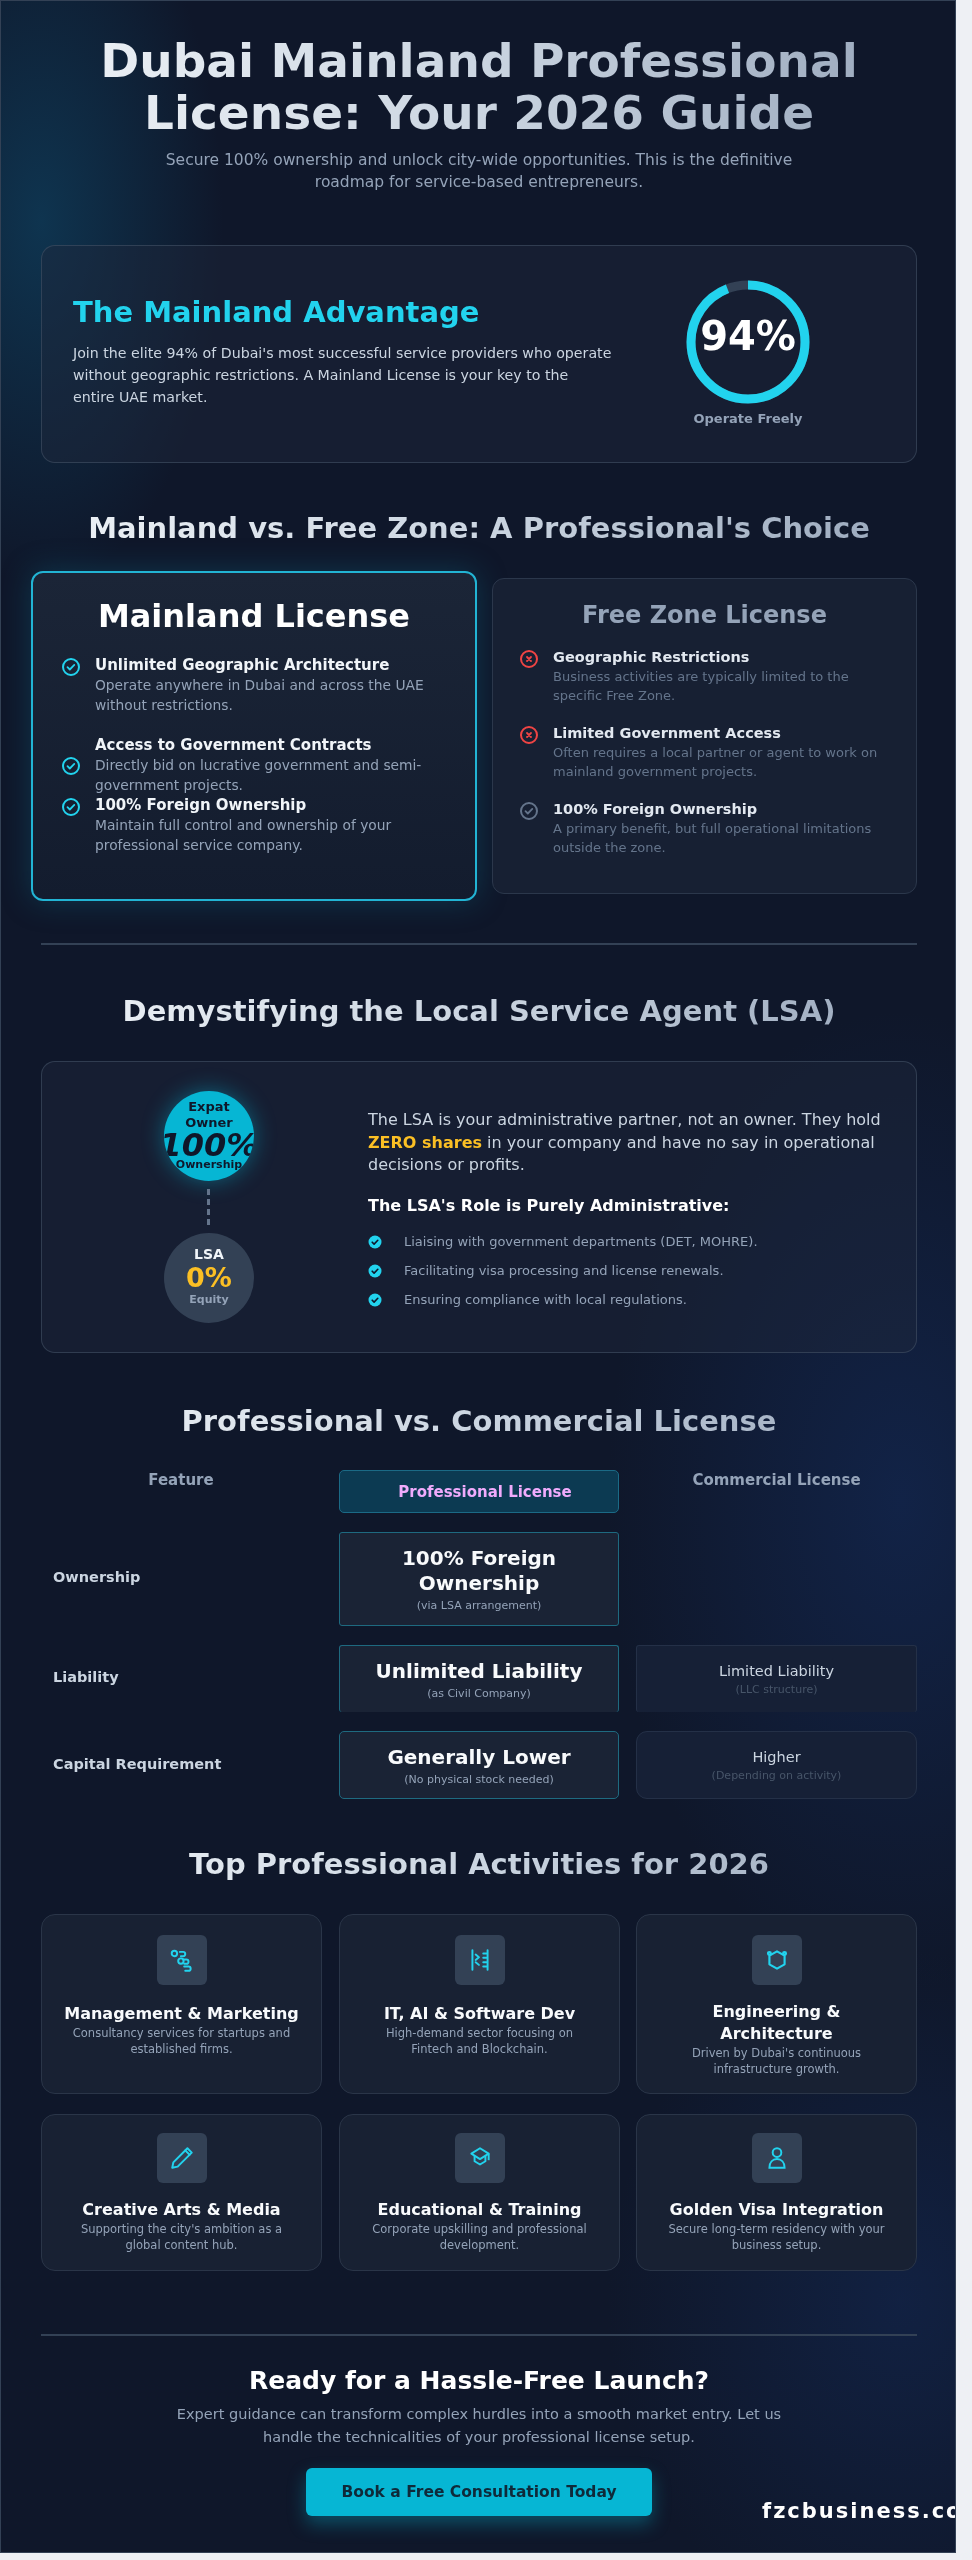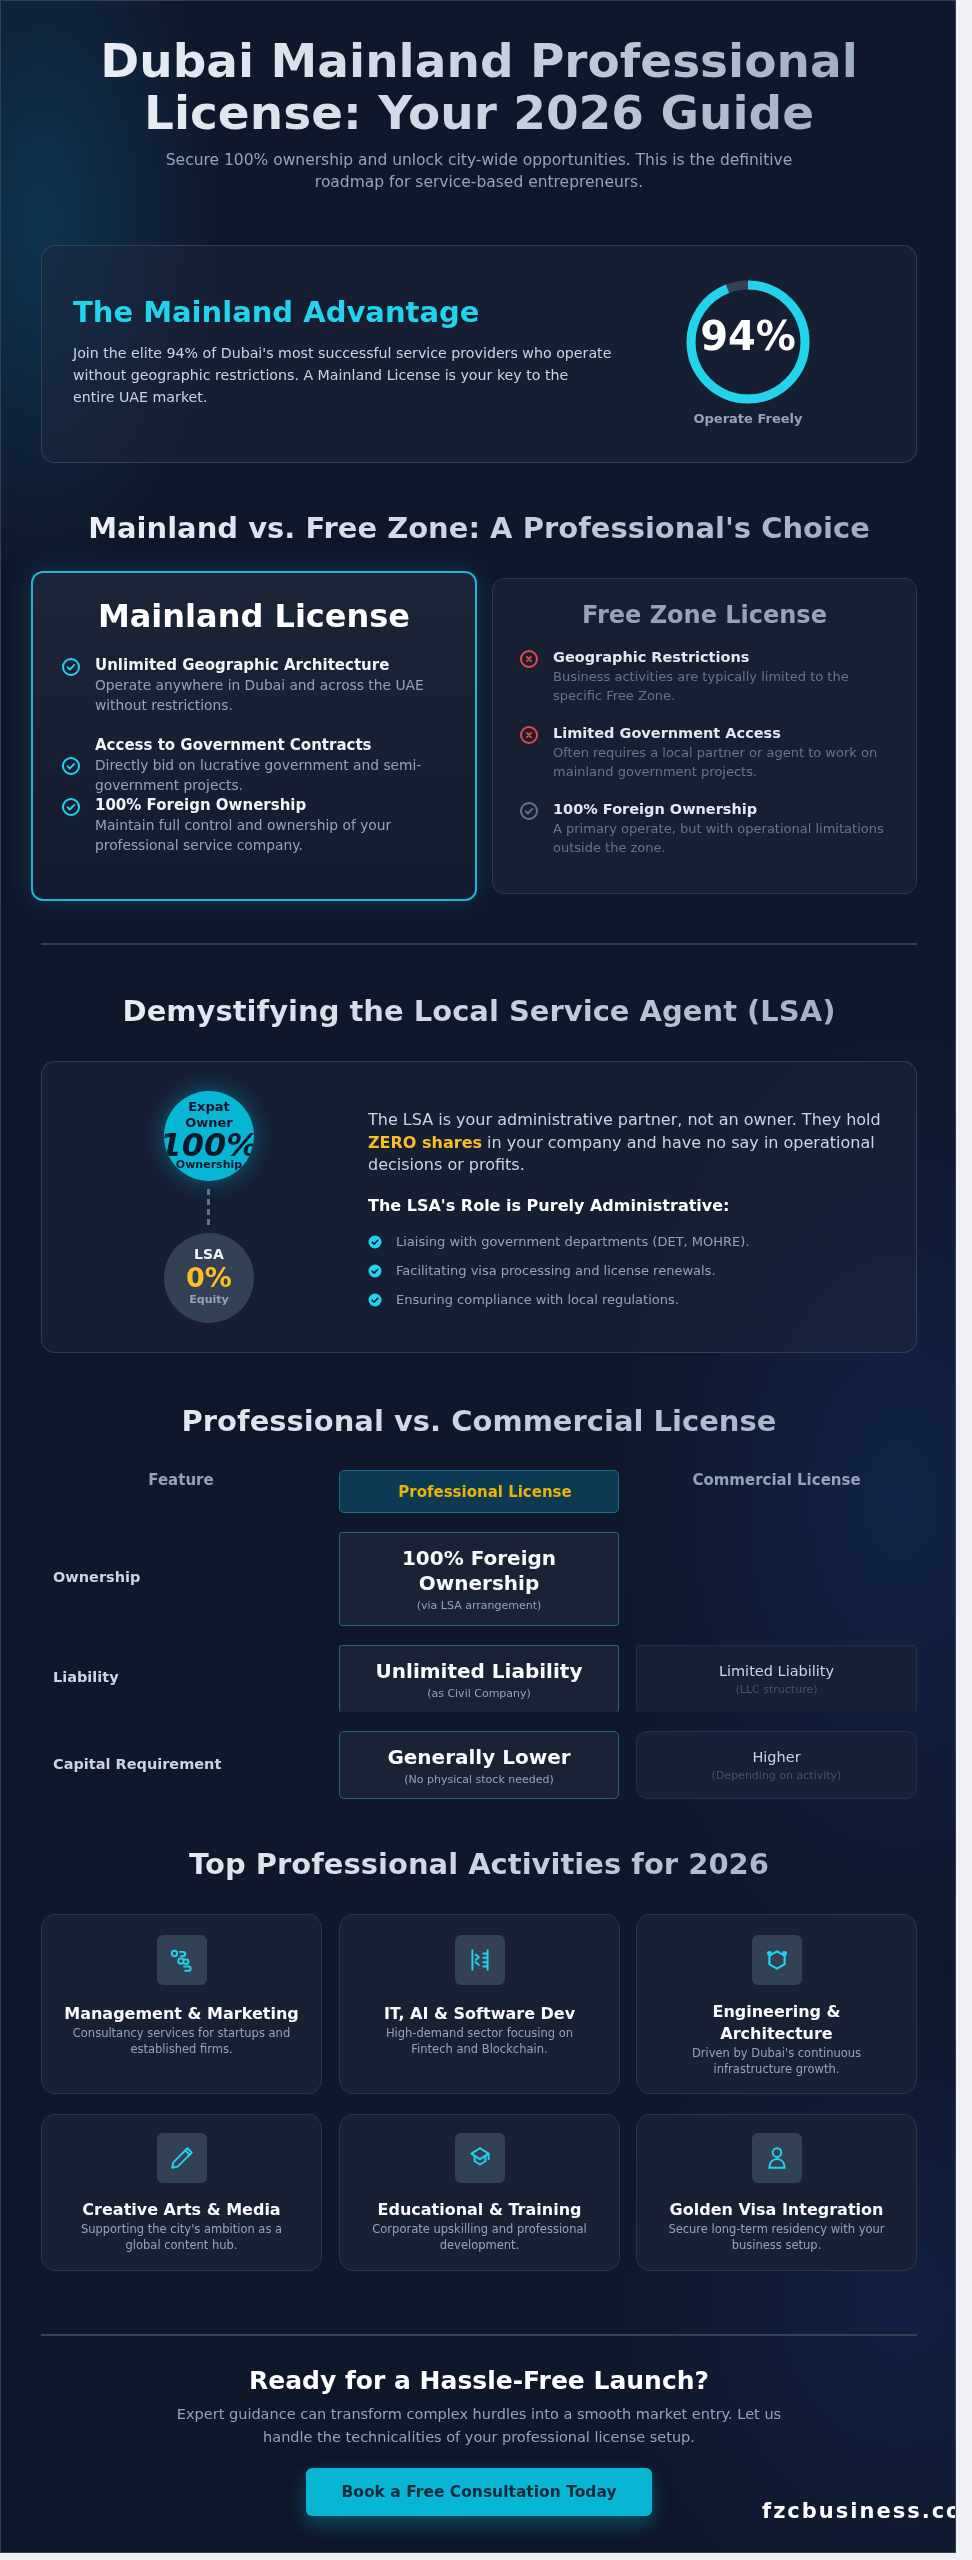--- a/index.html
+++ b/index.html
@@ -67,26 +67,26 @@
   .circle-bot {
     left: 163px; top: 1232px; width: 90px; height: 90px; border-radius: 50%;
     background: #334155; text-align: center;
   }
   .dash { left: 206px; top: 1188px; width: 3px; height: 38px;
     background: repeating-linear-gradient(180deg, #64748b 0 6px, transparent 6px 10px); }
   .lsa-p { left: 367px; top: 1108px; width: 520px; font-size: 16px; line-height: 22.5px; color: #cbd5e1; }
   .lsa-p .hl { color: #fbbf24; font-weight: bold; }
   .lsa-sub { left: 367px; top: 1195px; font-size: 16px; font-weight: bold; color: #ffffff; }
   .lsa-list { left: 367px; top: 1226px; width: 520px; }
-  .lsa-li { display: flex; align-items: center; gap: 14px; height: 29px; font-size: 13px; color: #94a3b8; }
+  .lsa-li { display: flex; align-items: center; gap: 22px; height: 29px; font-size: 13px; color: #94a3b8; }
 
   .th { font-size: 15px; font-weight: bold; color: #94a3b8; text-align: center; }
   .th-pro {
     left: 338px; top: 1469px; width: 280px; height: 43px; border-radius: 5px;
-    background: #0c3a52; border: 1px solid #1b6a86; color: #eab308;
+    background: #0c3a52; border: 1px solid #1b6a86; color: #f0abfc;
     display: flex; align-items: center; justify-content: center; font-size: 15px; font-weight: bold; padding-left: 12px;
   }
   .row-label { left: 52px; font-size: 14.5px; font-weight: bold; color: #cbd5e1; }
   .cell-pro {
     left: 338px; width: 280px; background: #1a2335; border: 1px solid #1e6a80; border-radius: 3px;
     display: flex; flex-direction: column; align-items: center; justify-content: center; text-align: center;
   }
   .cell-com {
     left: 635px; width: 281px; background: #162036; border: 1px solid #243047; border-radius: 3px;
     display: flex; flex-direction: column; align-items: center; justify-content: center; text-align: center;
@@ -198,21 +198,21 @@
           <div class="feat-desc">Often requires a local partner or agent to work on mainland government projects.</div>
         </div>
       </div>
       <div class="feat">
         <svg class="ic" viewBox="0 0 20 20">
             <circle cx="10" cy="10" r="8" fill="none" stroke="#64748b" stroke-width="2"></circle>
             <path d="M6.5 10.2l2.3 2.3 4.5-4.6" fill="none" stroke="#64748b" stroke-width="1.8" stroke-linecap="round" stroke-linejoin="round"></path>
           </svg>
         <div>
           <div class="feat-title">100% Foreign Ownership</div>
-          <div class="feat-desc">A primary operate, but with operational limitations outside the zone.</div>
+          <div class="feat-desc">A primary benefit, but full operational limitations outside the zone.</div>
         </div>
       </div>
     </div>
   </div>
 
   <div class="abs divider" style="left:40px; top:942px; width:876px;"></div>
 
   <h2 class="abs sec-title grad-title" style="top:993px;">Demystifying the Local Service Agent (LSA)</h2>
   <div class="abs card lsa-card"></div>
 

